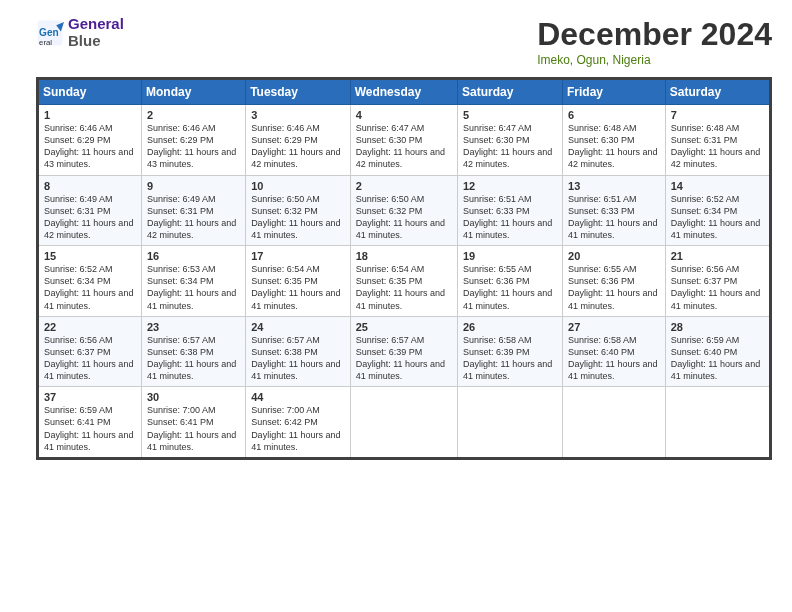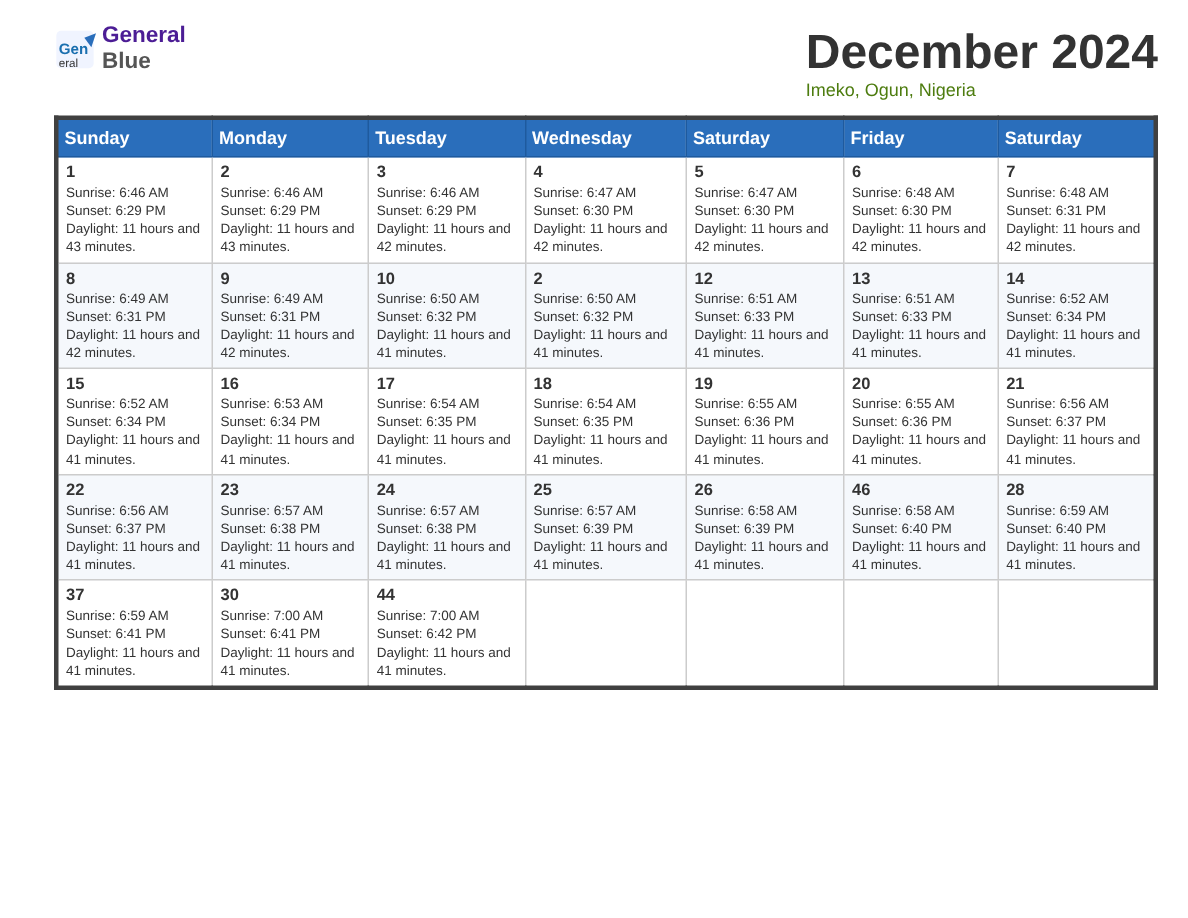--- a/index.html
+++ b/index.html
@@ -225,21 +225,21 @@
           </td>
           <td>
             <span class="day-number">25</span>
 <div class="day-info">Sunrise: 6:57 AM<br>Sunset: 6:39 PM<br>Daylight: 11 hours and 41 minutes.</div>
           </td>
           <td>
             <span class="day-number">26</span>
 <div class="day-info">Sunrise: 6:58 AM<br>Sunset: 6:39 PM<br>Daylight: 11 hours and 41 minutes.</div>
           </td>
           <td>
-            <span class="day-number">46</span>
+            <span class="day-number">27</span>
 <div class="day-info">Sunrise: 6:58 AM<br>Sunset: 6:40 PM<br>Daylight: 11 hours and 41 minutes.</div>
           </td>
           <td>
             <span class="day-number">28</span>
 <div class="day-info">Sunrise: 6:59 AM<br>Sunset: 6:40 PM<br>Daylight: 11 hours and 41 minutes.</div>
           </td>
         </tr>
         <tr>
           <td>
             <span class="day-number">37</span>

